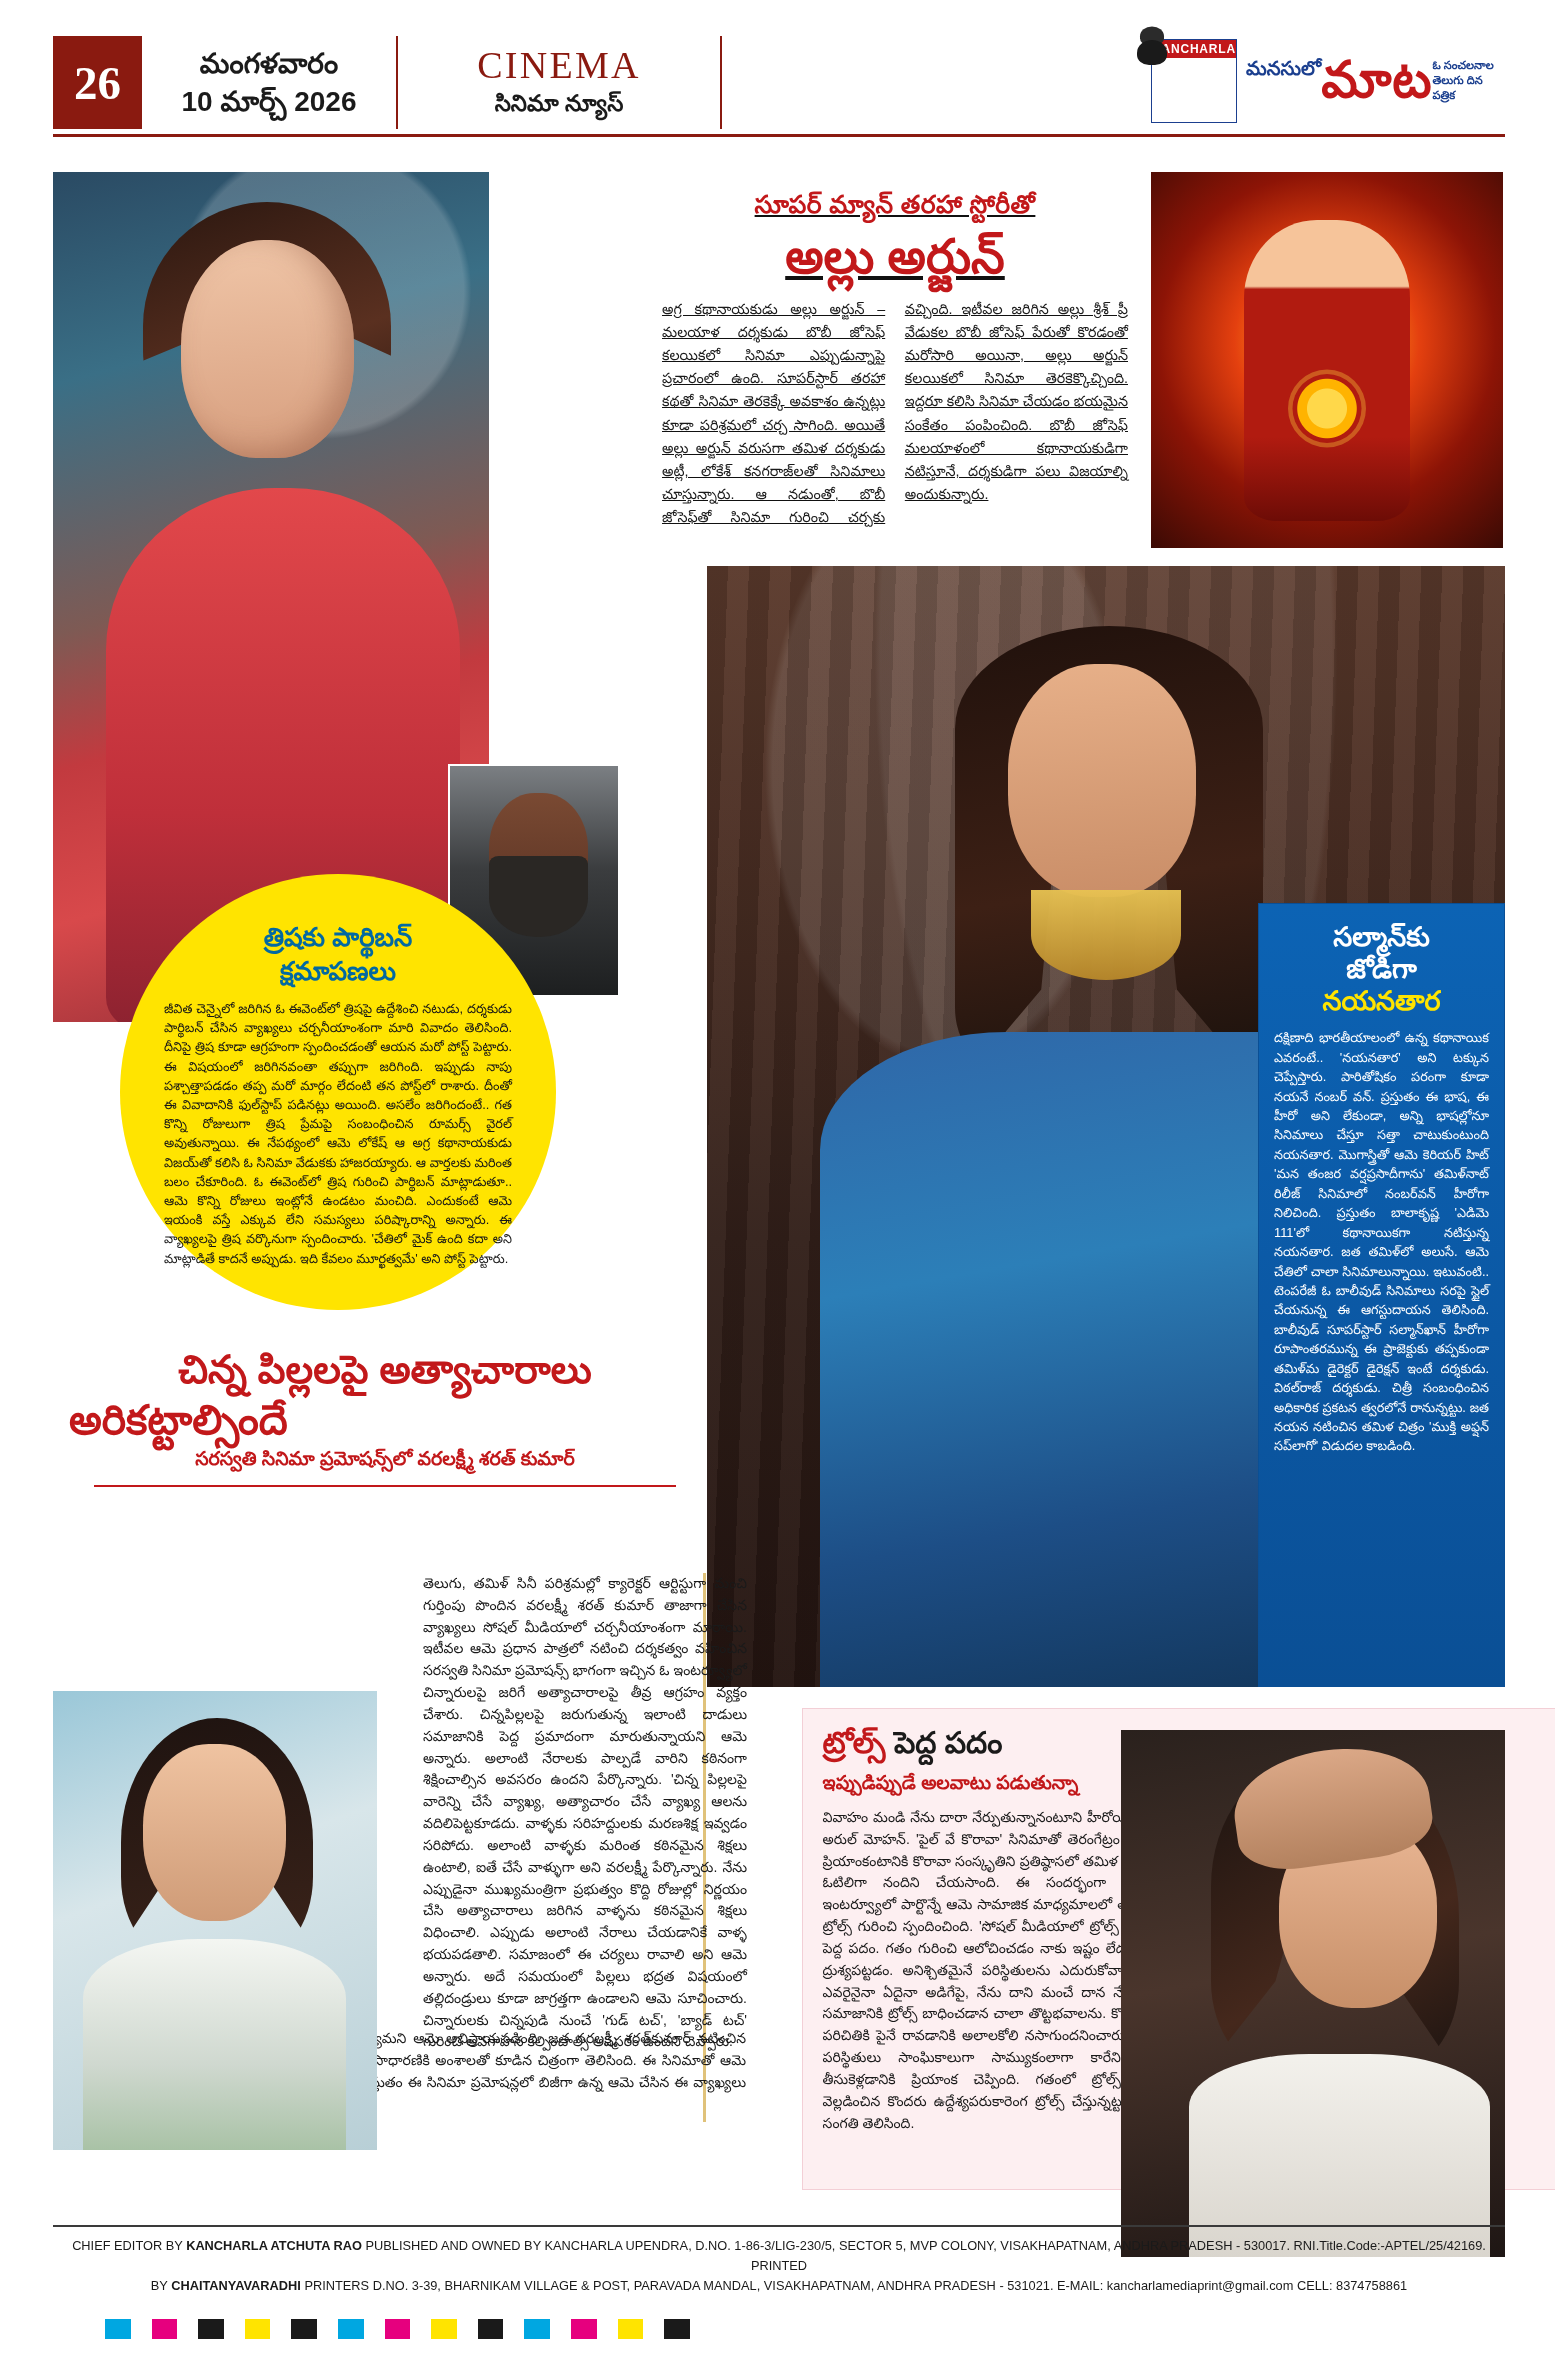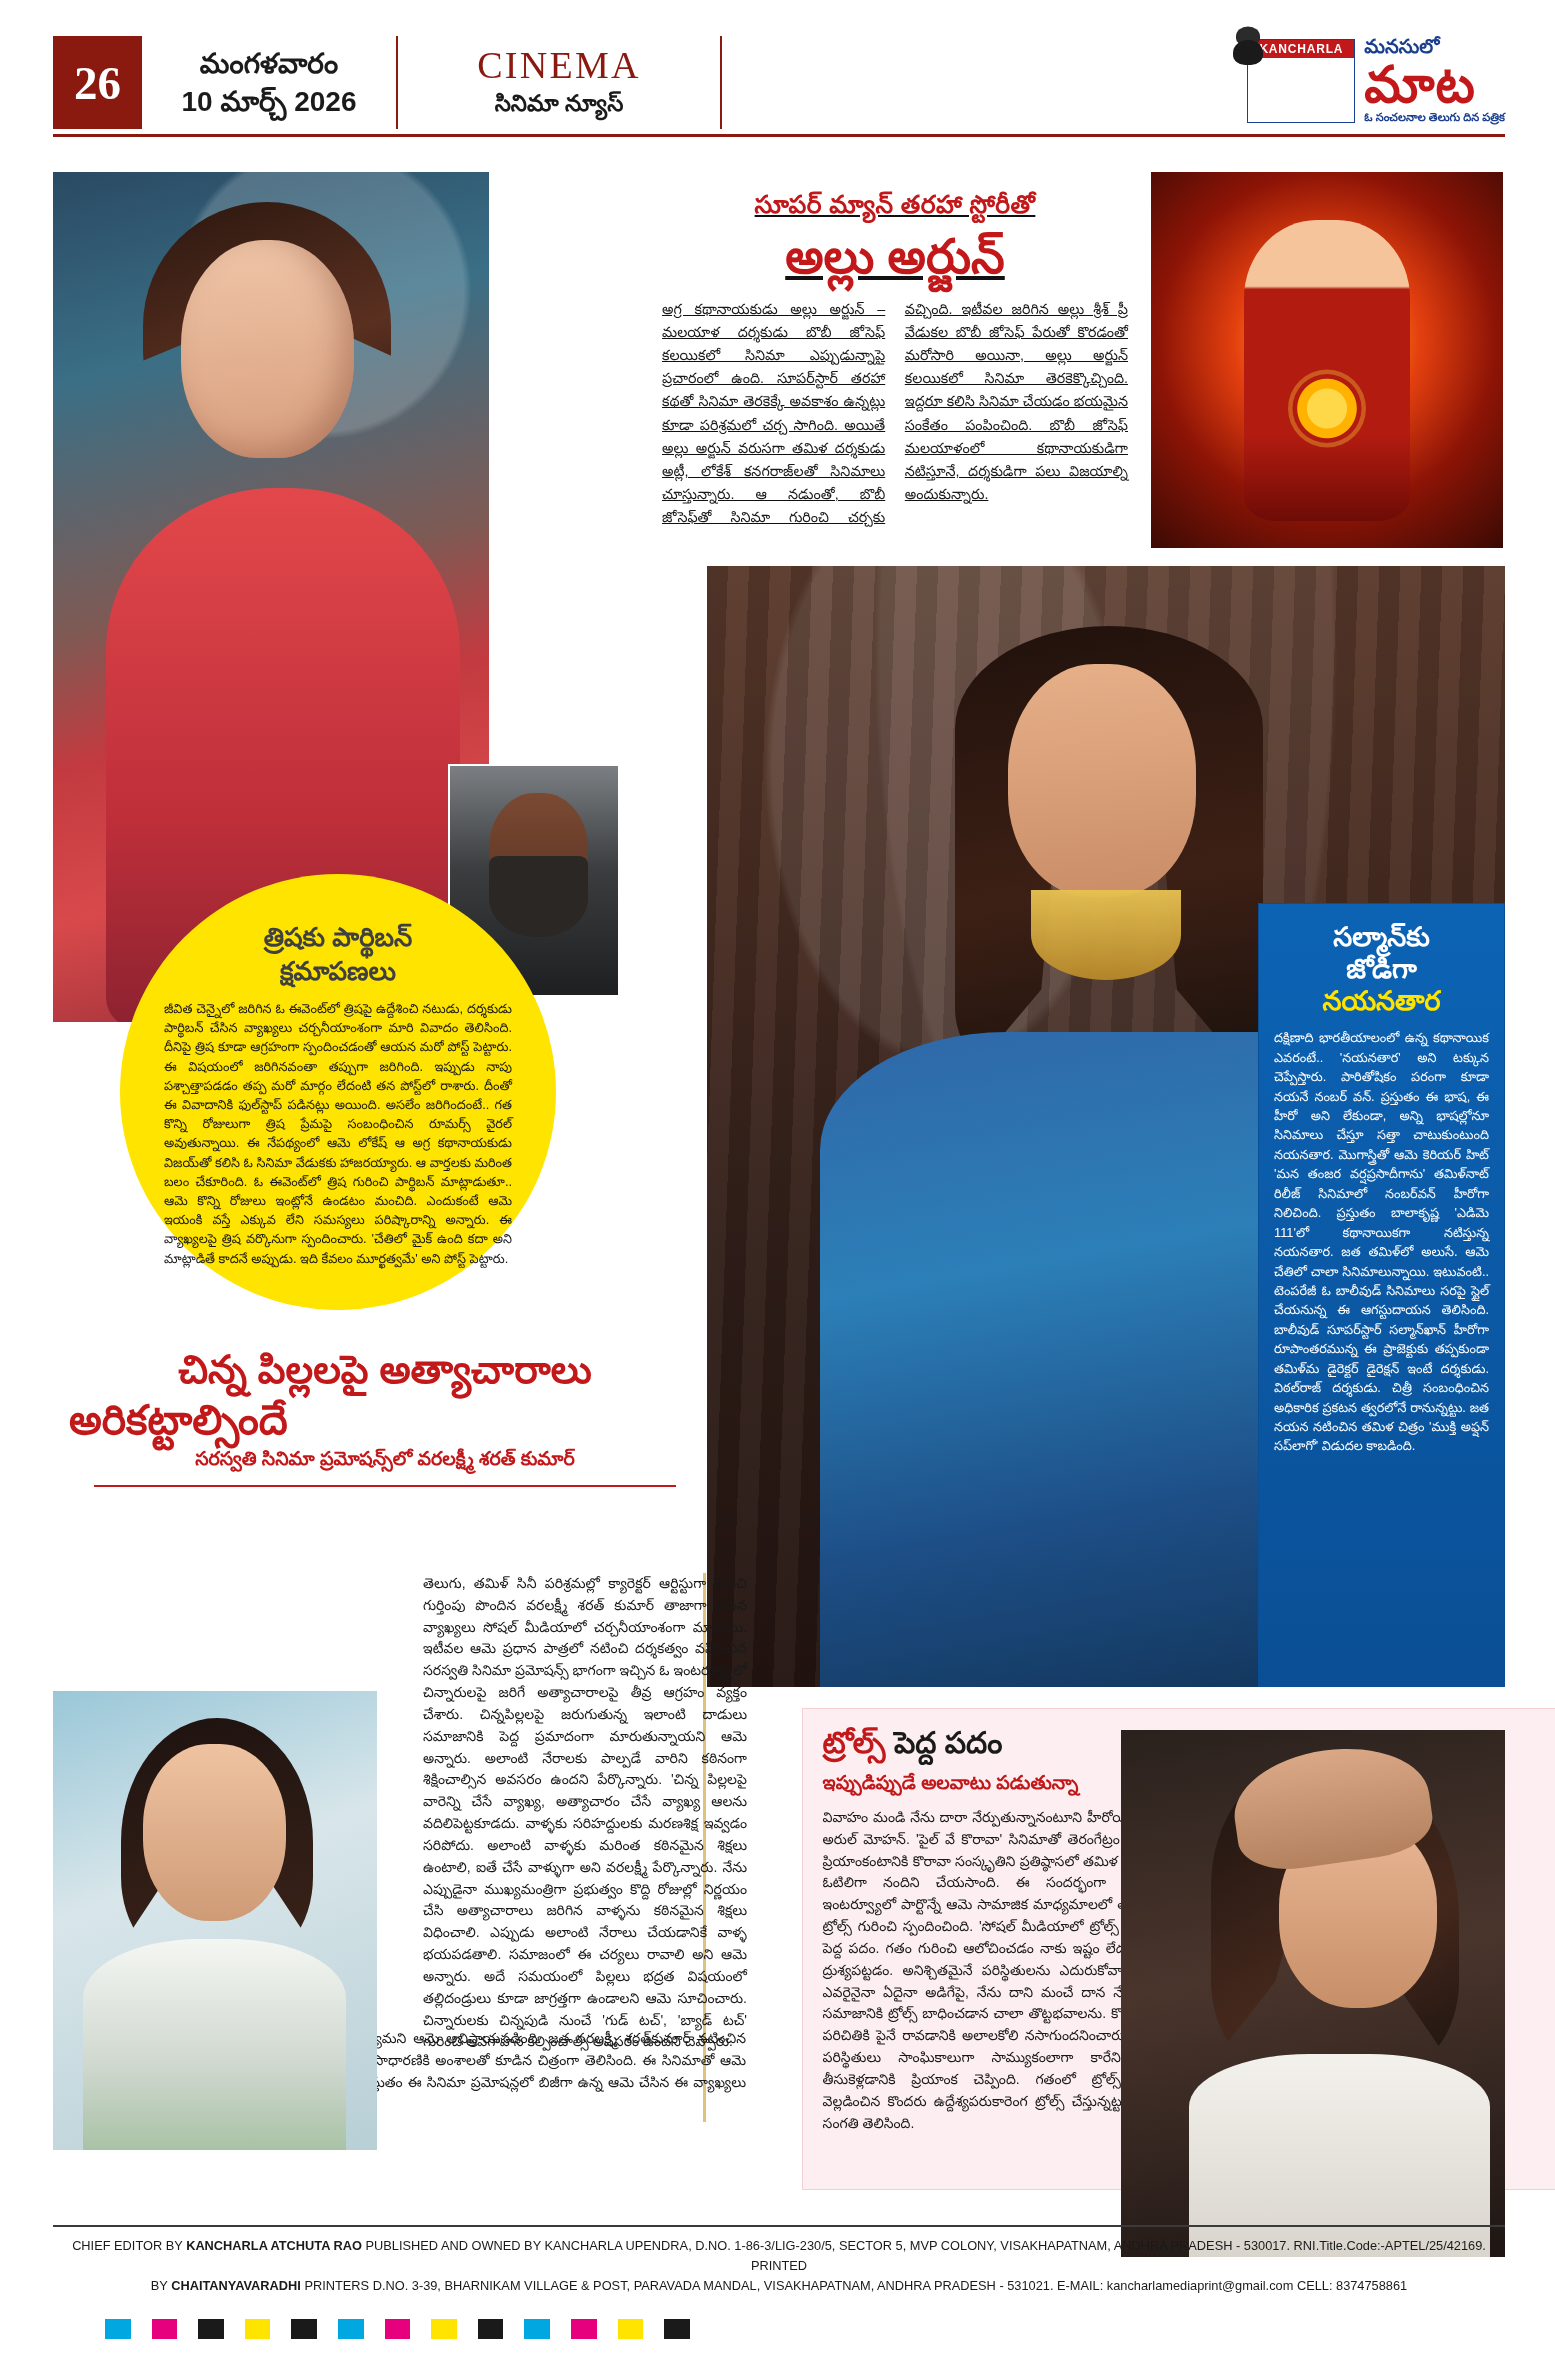--- a/index.html
+++ b/index.html
@@ -69,21 +69,21 @@
   .logo-face:after{
     content:""; position:absolute; left:50%; top:52%; width:30px; height:25.6px;
     transform: translateX(-50%);
     background: #1a1a1a; border-radius: 50% 50% 40% 40%;
     box-shadow: 0 -16.6px 0 -3px #2b2b2b;
   }
   .logo-kancharla .kn {
     background: #c2181a; color: #fff; font-size: 12px; font-weight: bold;
     width: 100%; text-align: center; padding: 2.3px 0; letter-spacing: 0.8px;
   }
-  .logo-maata { display: flex; flex-direction: column; align-items: flex-start; }
+  .logo-maata { display: flex; flex-direction: row; align-items: flex-start; }
   .logo-maata .l1 { font-size: 19.6px; color: #1b3f8f; font-weight: bold; }
   .logo-maata .l2 {
     font-size: 51px; color: #c2181a; font-weight: bold; line-height: .92;
     letter-spacing: 0.8px;
   }
   .logo-maata .l3 { font-size: 11.3px; color: #1b3f8f; font-weight: bold; margin-top: 2px; }
   .masthead-rule {
     position: absolute; left: 53px; top: 134px; width: 1452px; height: 3px;
     background: #8a1a10;
   }
@@ -252,21 +252,21 @@
     color: #1a1a1a; column-count: 2; column-gap: 19.6px;
   }
 
   
   .circle-block {
     position: absolute; left: 120px; top: 874px; width: 436px; height: 436px;
     background: #ffe400; border-radius: 50%;
     padding: 47px 44px 22.6px; text-align: center;
   }
   .circle-title {
-    color: #404040; font-size: 26px; font-weight: bold; line-height: 1.3;
+    color: #0369a1; font-size: 26px; font-weight: bold; line-height: 1.3;
   }
   .circle-body {
     margin-top: 10.5px; font-size: 12.8px; line-height: 1.5; text-align: justify;
     color: #161616;
   }
 
   
   .blue-box {
     position: absolute; left: 1258px; top: 903px; width: 247px; height: 784px;
     background: linear-gradient(180deg,#0c63b4 0%, #0b58a4 55%, #0a4f95 100%);

